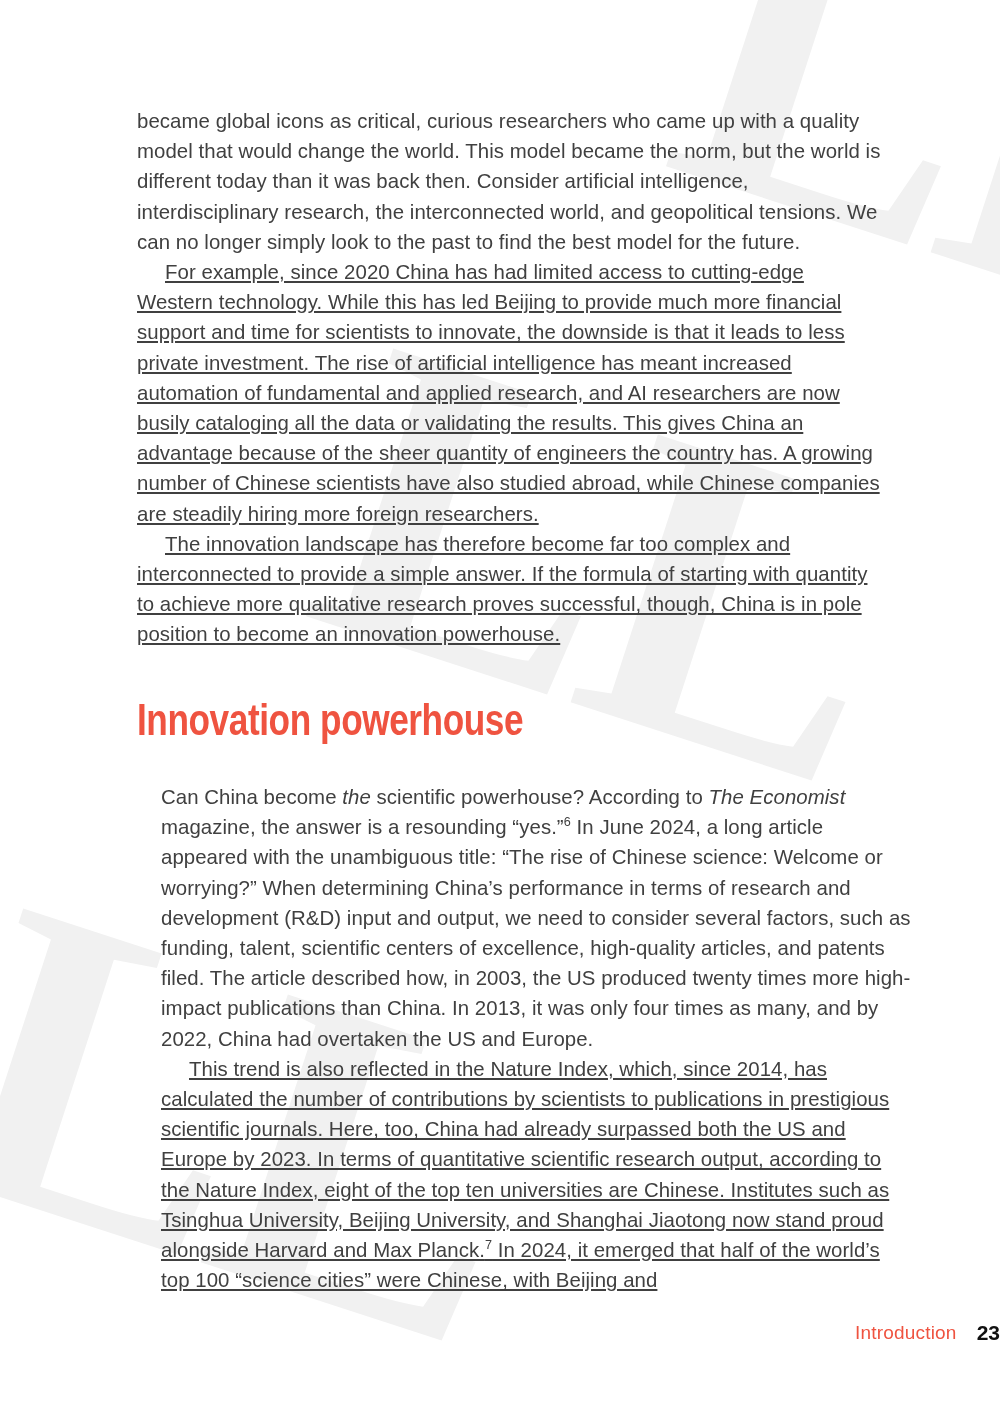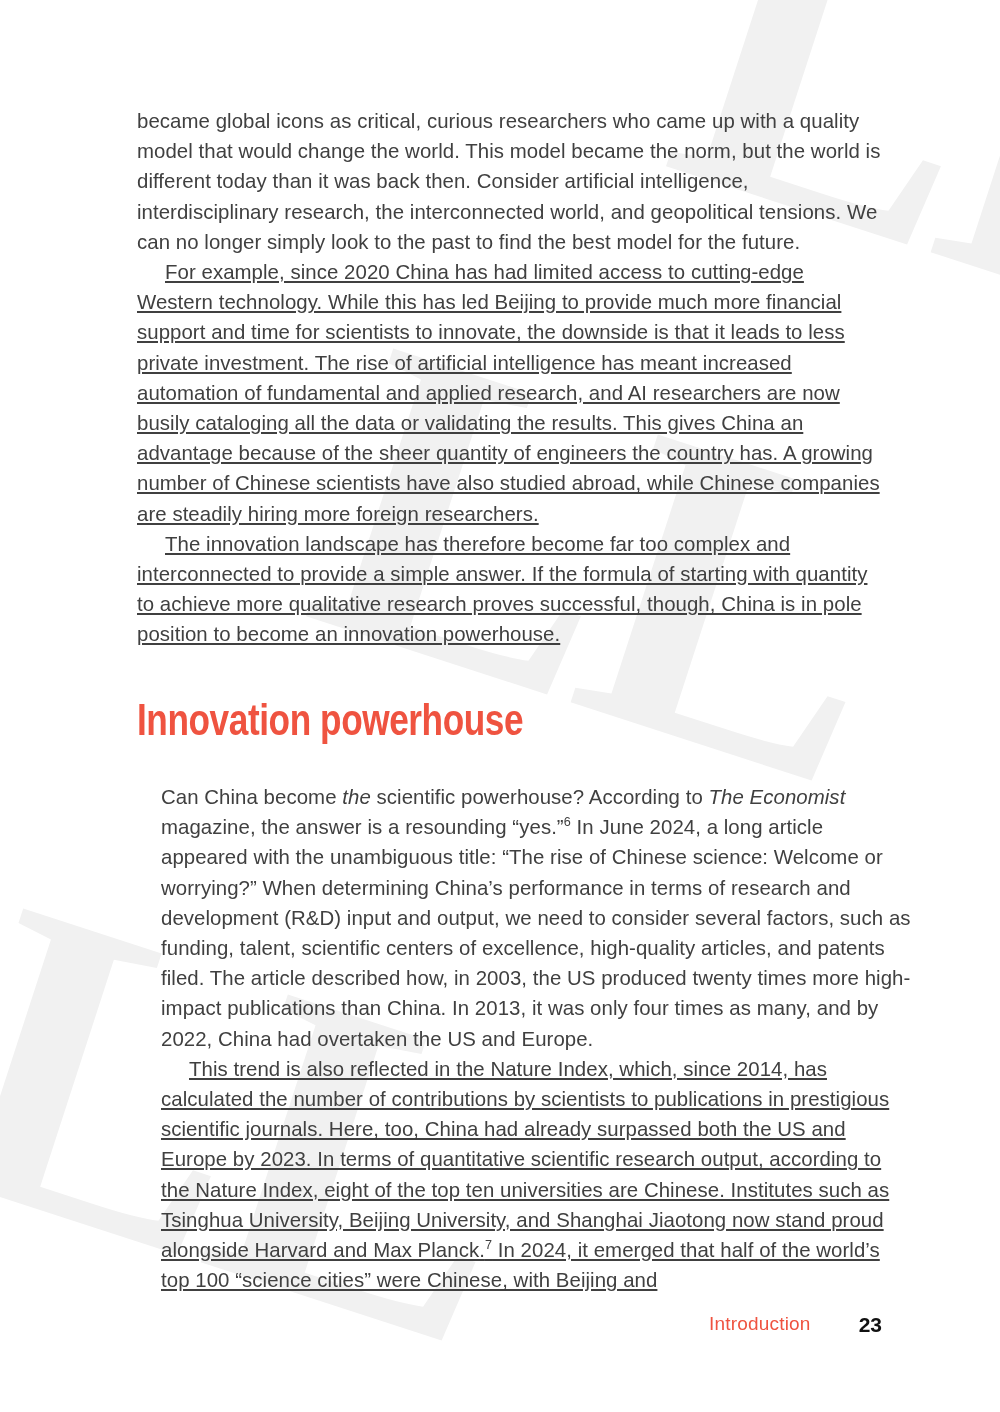--- a/index.html
+++ b/index.html
@@ -111,22 +111,21 @@
   
   .footer {
     position: absolute;
     left: 0;
     right: 0;
     top: 1313px;
     height: 40px;
     z-index: 3;
     display: flex;
     justify-content: flex-end;
-    padding-right: 118px;
-    gap: 28px;
+    align-items: center;
   }
   .footer-label {
     color: #ef5340;
     font-size: 19px;
     letter-spacing: 0.01em;
   }
   .footer-page {
     color: #111111;
     font-size: 21px;
     font-weight: 700;

